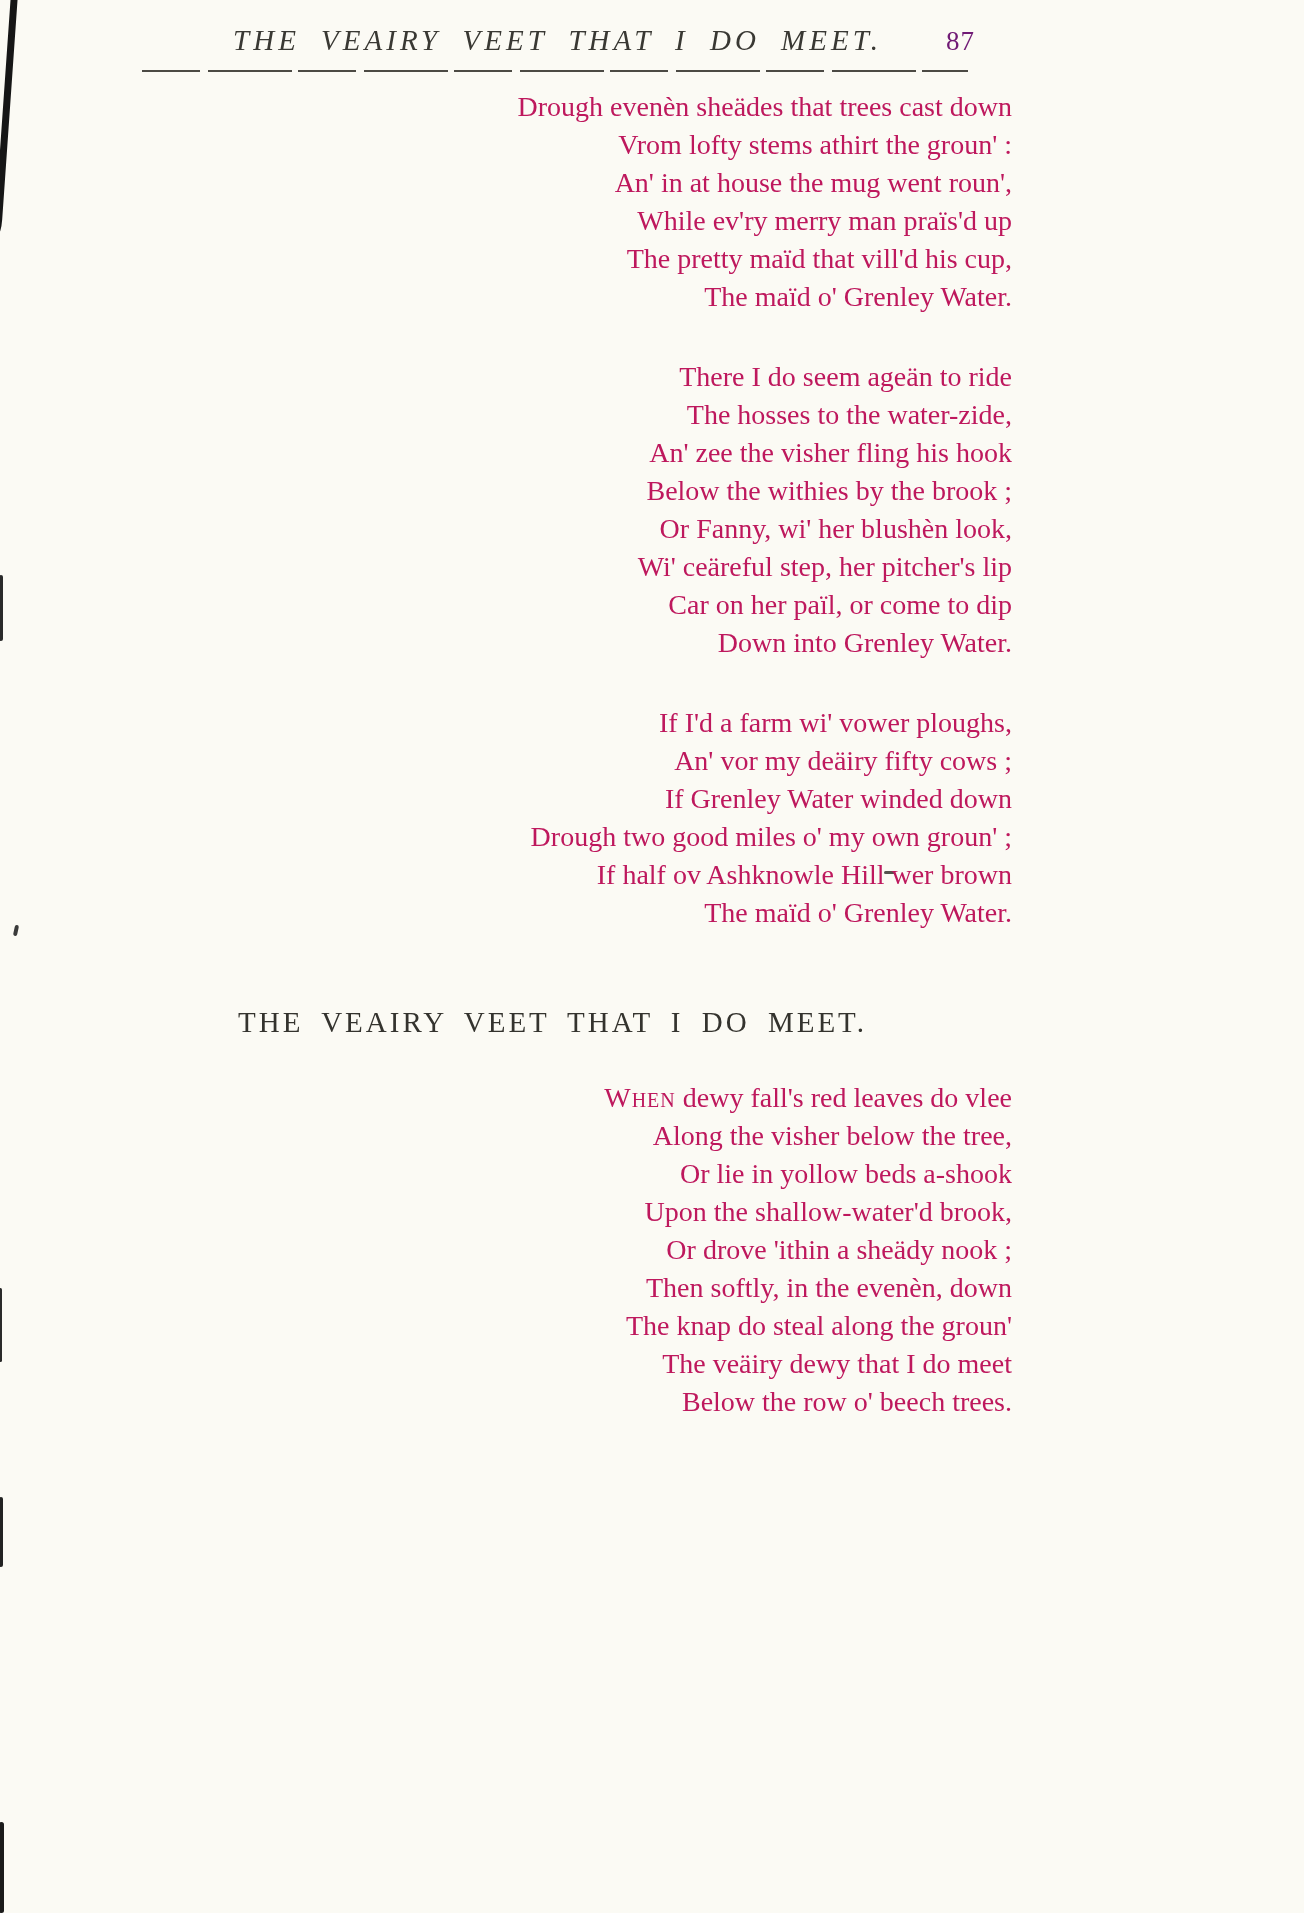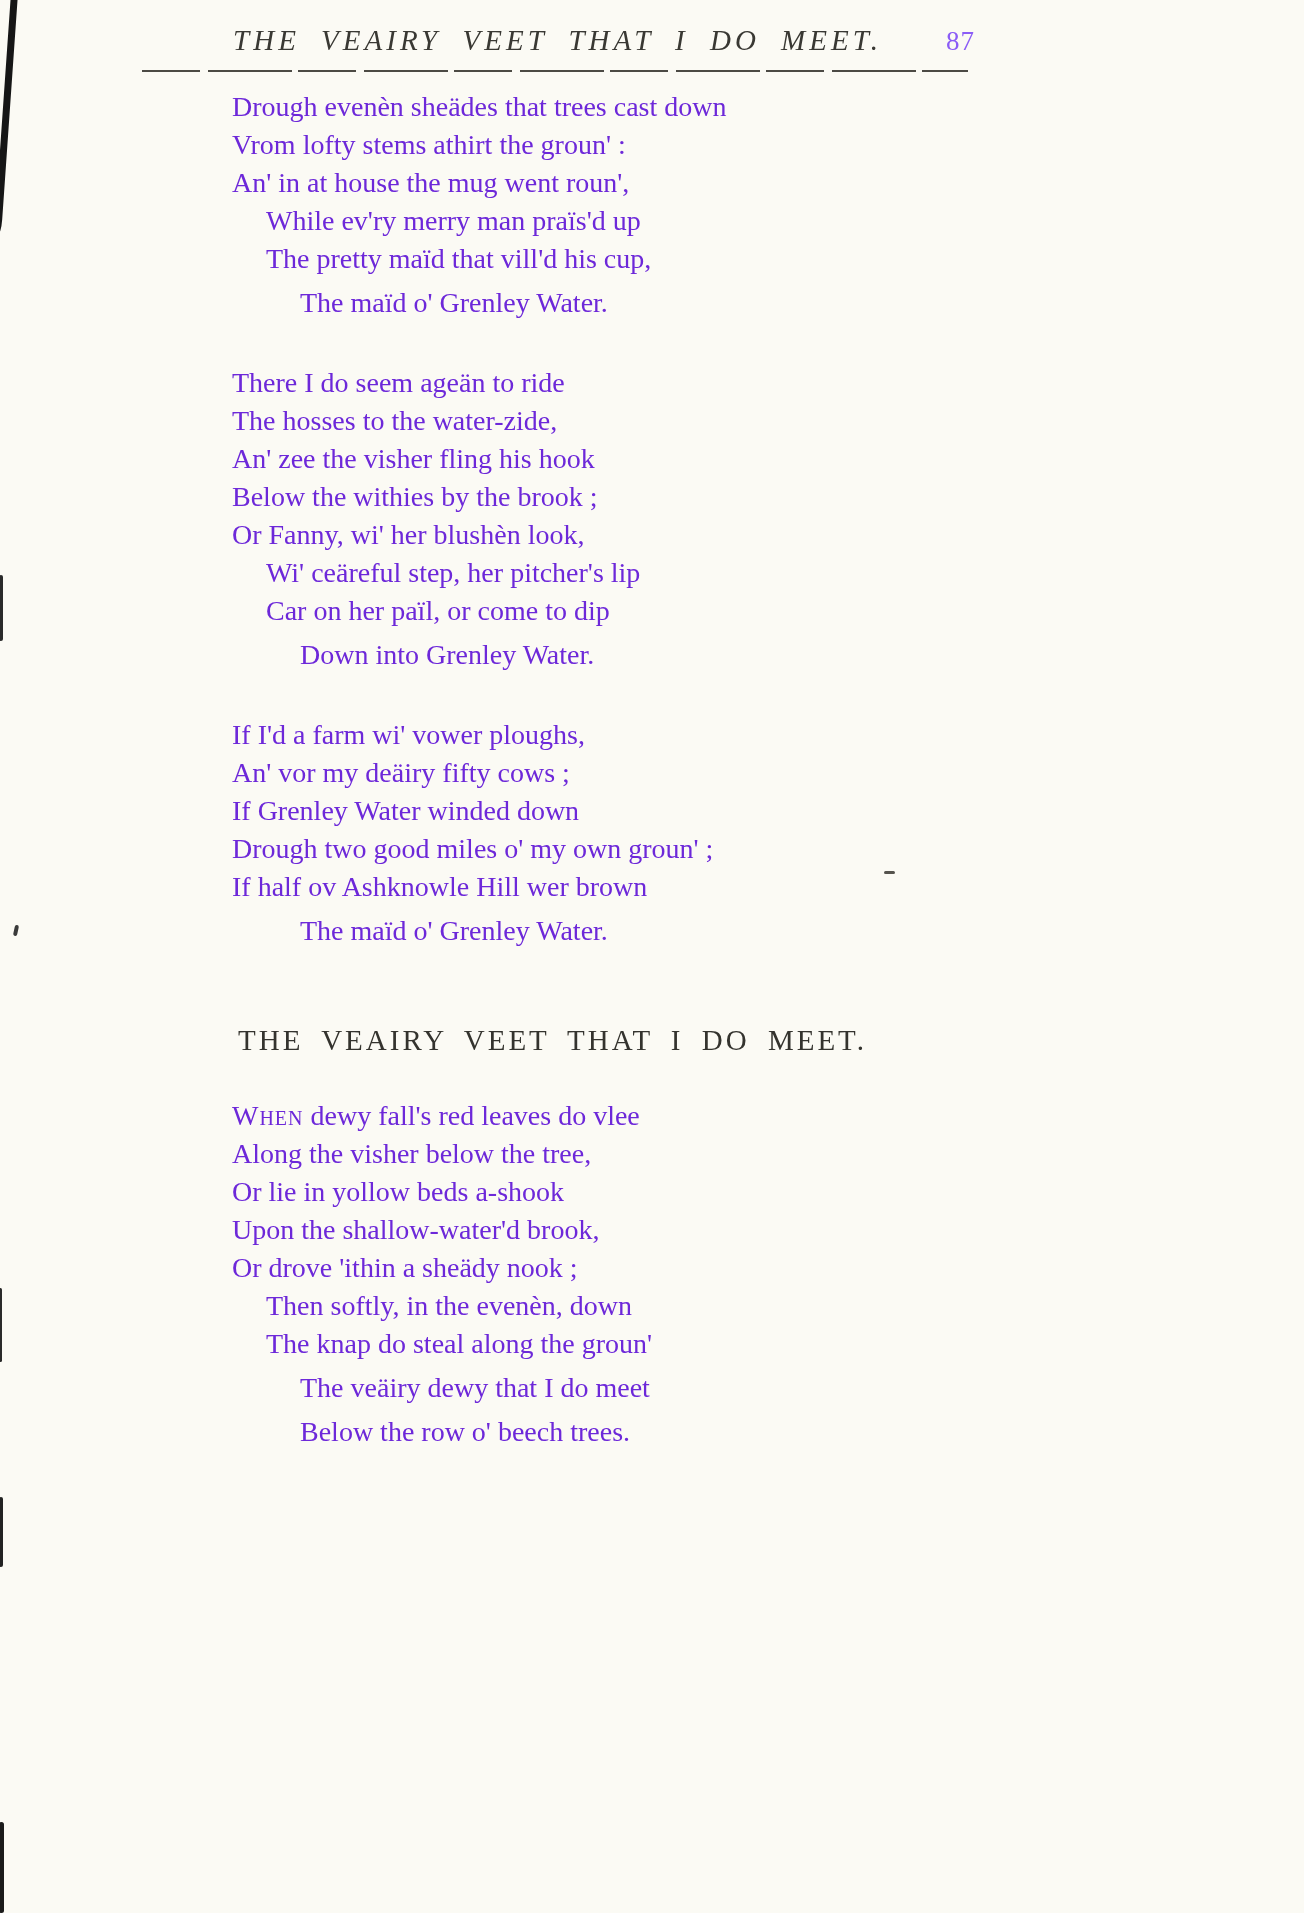--- a/index.html
+++ b/index.html
@@ -46,21 +46,21 @@
     word-spacing: 10px;
     color: #393833;
     white-space: nowrap;
   }
   .page-number {
     position: absolute;
     right: 0;
     top: 2px;
     font-size: 27px;
     letter-spacing: 1px;
-    color: #8b5cf6;
+    color: #701a75;
   }
   .head-rule {
     position: absolute;
     left: 142px;
     top: 70px;
     width: 826px;
     height: 2px;
     background: repeating-linear-gradient(
       to right,
       #4c4a44 0px, #4c4a44 58px,
@@ -75,25 +75,26 @@
     position: absolute;
     left: 232px;
     top: 88px;
     width: 780px;
   }
   .stanza { margin: 0 0 42px 0; }
   .line {
     font-size: 28px;
     line-height: 38px;
     white-space: nowrap;
-    color: #6d28d9;
+    color: #be185d;
+    text-align: right;
   }
   .indent-0 { padding-left: 0; }
   .indent-1 { padding-left: 34px; }
-  .indent-2 { padding-left: 68px; margin-top: 6px; }
+  .indent-2 { padding-left: 68px; }
   .smallcaps { font-variant: small-caps; letter-spacing: 1px; }
 
   .section-title {
     margin: 70px 0 37px -7px;
     width: 655px;
     text-align: center;
     font-weight: normal;
     font-size: 29px;
     line-height: 40px;
     letter-spacing: 3px;

